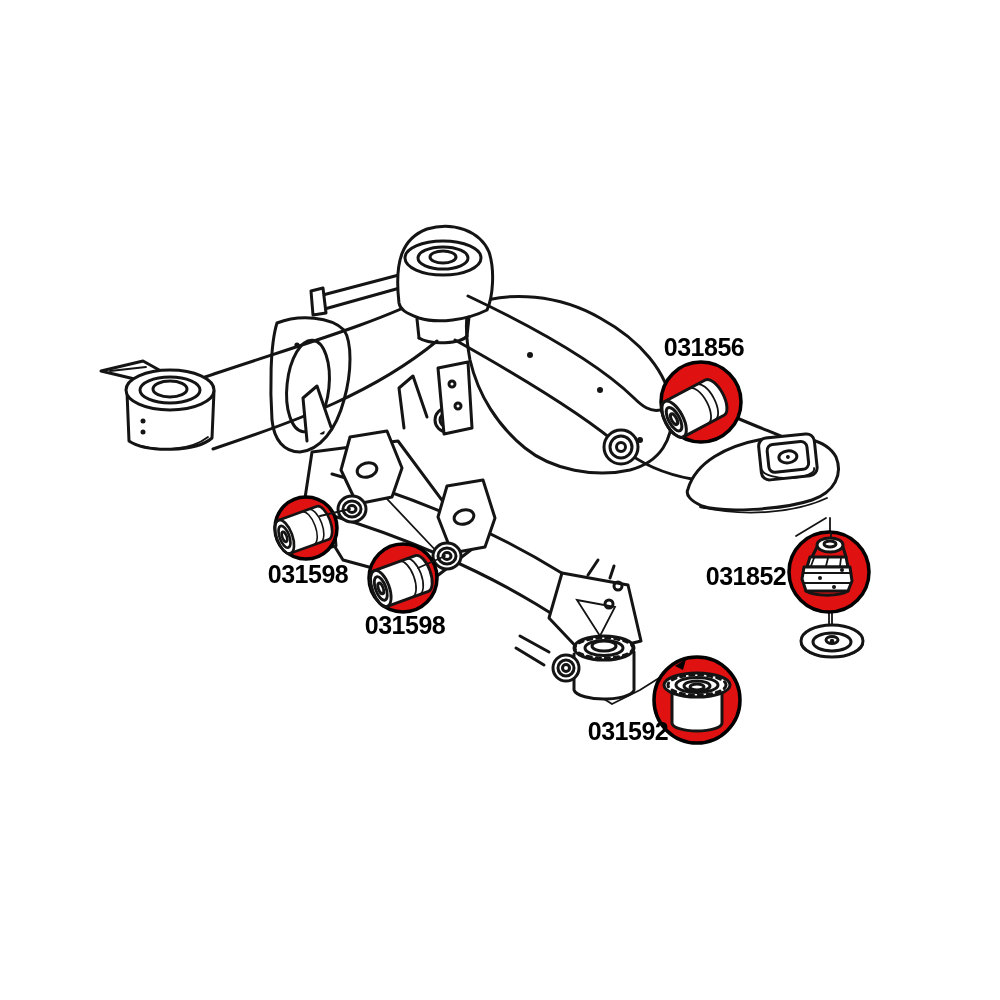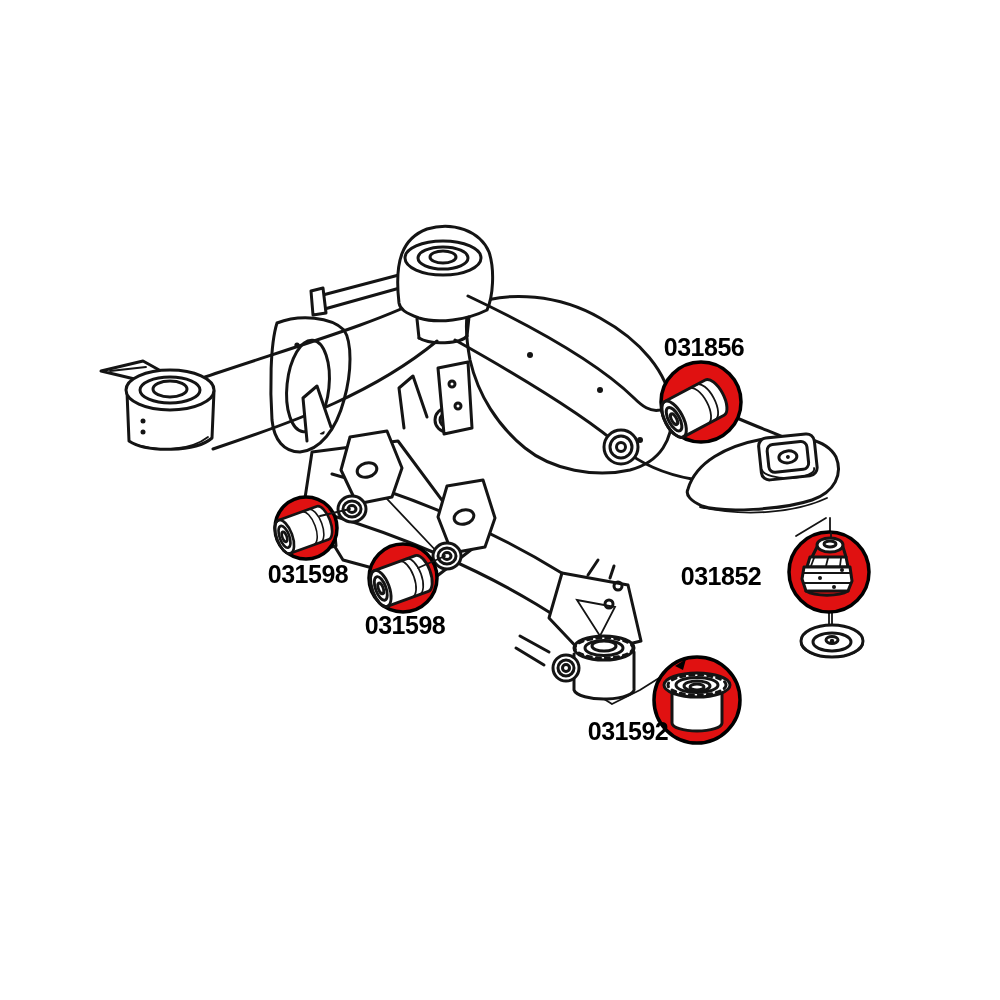--- a/index.html
+++ b/index.html
@@ -217,15 +217,15 @@
       <ellipse class="ln" cx="0" cy="-13" rx="13" ry="5"></ellipse>
       <ellipse class="ln" cx="0" cy="-12" rx="7" ry="3"></ellipse>
     </g>
     <path d="M686,659 L675,666 L683,670 Z" fill="#000"></path>
   </g>
 </svg>
 
   <div class="part-label" style="left:704px;top:347px;">031856</div>
   <div class="part-label" style="left:308px;top:574px;">031598</div>
   <div class="part-label" style="left:405px;top:625px;">031598</div>
-  <div class="part-label" style="left:721px;top:576px;">031852</div>
+  <div class="part-label" style="left:746px;top:576px;">031852</div>
   <div class="part-label" style="left:615px;top:731px;margin-left:13px;">031592</div>
 </div>
 
 </body></html>

